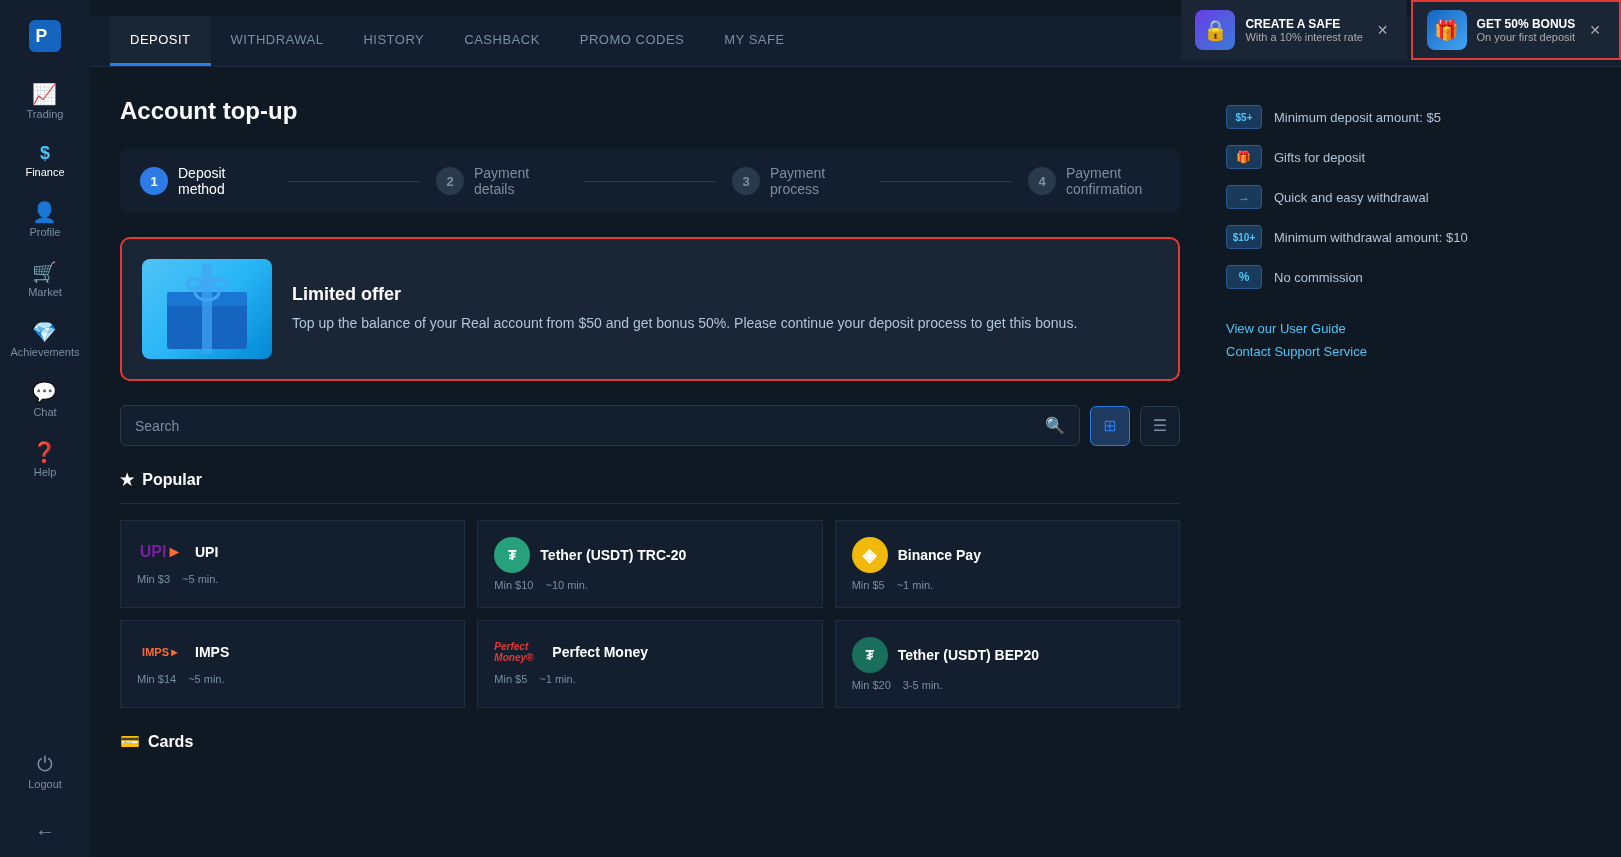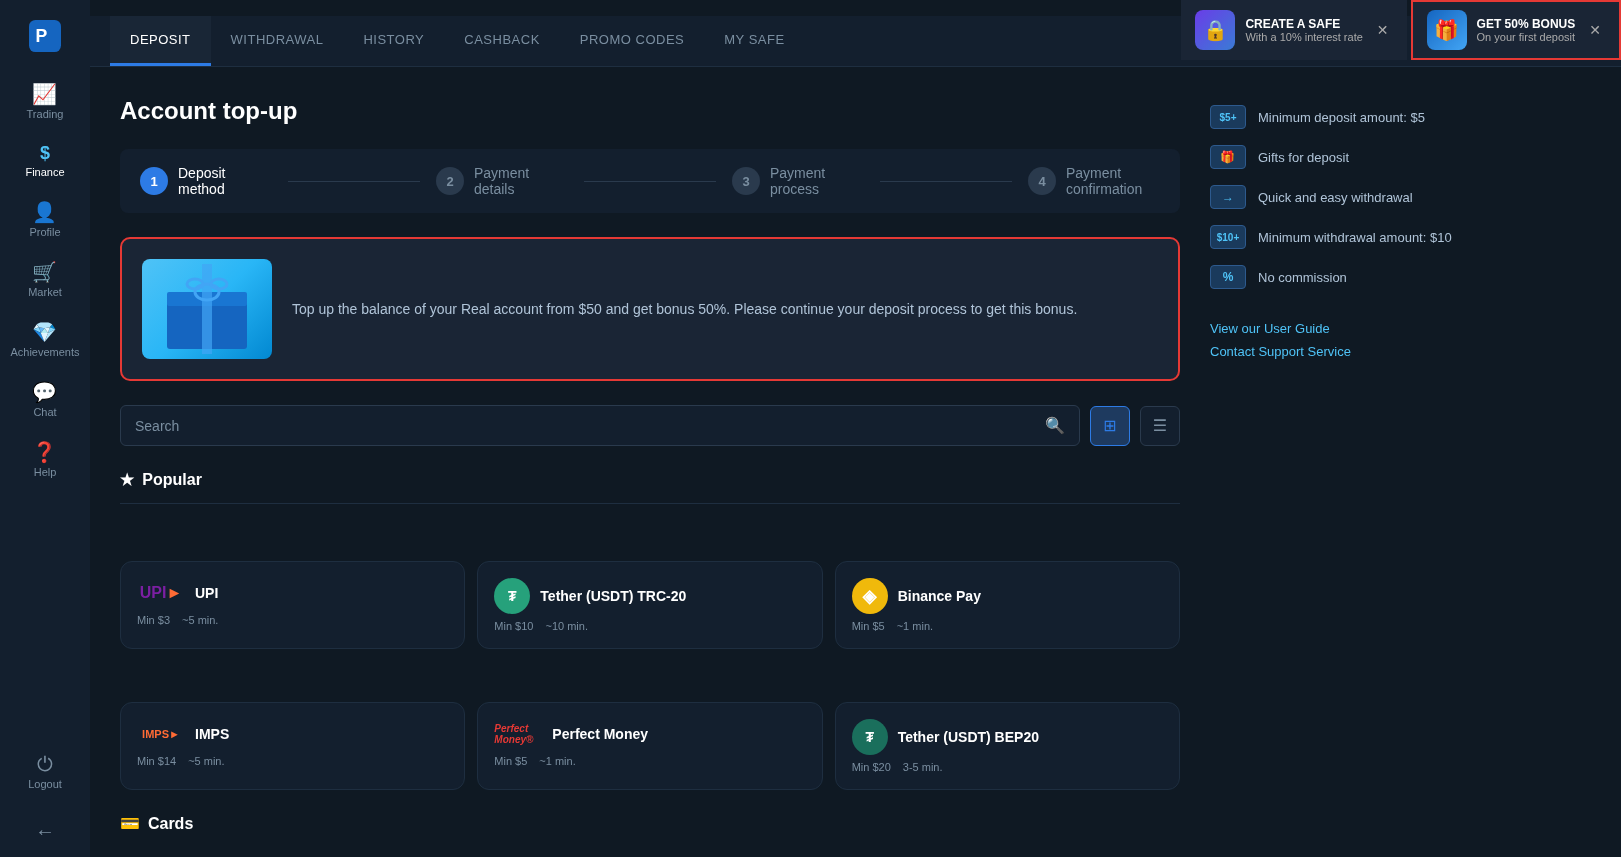--- a/index.html
+++ b/index.html
@@ -147,21 +147,21 @@
     }
     .tab.active {
       color: #fff;
       border-bottom: 3px solid #2d7be5;
       background: #192636;
     }
 
     
     .page-content {
       display: flex;
-      gap: 0;
+      gap: 16px;
       padding: 30px 20px 20px 30px;
     }
 
     .left-content {
       flex: 1;
       max-width: 1060px;
     }
 
     .page-title {
       font-size: 24px;
@@ -313,28 +313,27 @@
     }
     .methods-grid {
       display: grid;
       grid-template-columns: repeat(3, 1fr);
       gap: 12px;
       margin-bottom: 24px;
     }
     .method-card {
       background: #131f2e;
       border: 1px solid #1e2e40;
-      border-radius: 12px;
+      border-radius: 0;
       padding: 16px;
       cursor: pointer;
       display: flex;
       flex-direction: column;
       gap: 6px;
       transition: border-color 0.2s;
-      margin-top: 41px;
     }
     .method-header {
       display: flex;
       align-items: center;
       gap: 10px;
     }
     .method-logo {
       width: 48px;
       height: 30px;
       display: flex;
@@ -561,20 +560,21 @@
             <rect x="10" y="35" width="80" height="50" rx="3" fill="#1565c0"></rect>
             <rect x="10" y="28" width="80" height="14" rx="2" fill="#1976d2"></rect>
             <rect x="45" y="0" width="10" height="90" fill="#42a5f5" opacity="0.7"></rect>
             <rect x="10" y="28" width="80" height="14" fill="none"></rect>
             <ellipse cx="50" cy="28" rx="12" ry="8" fill="none" stroke="#42a5f5" stroke-width="3"></ellipse>
             <ellipse cx="38" cy="20" rx="8" ry="5" fill="none" stroke="#42a5f5" stroke-width="3"></ellipse>
             <ellipse cx="62" cy="20" rx="8" ry="5" fill="none" stroke="#42a5f5" stroke-width="3"></ellipse>
           </svg>
         </div>
         <div class="offer-text">
+          <h3>Limited offer</h3>
           <p>Top up the balance of your Real account from $50 and get bonus 50%. Please continue your deposit process to get this bonus.</p>
         </div>
       </div>
 
       <div class="search-bar">
         <div class="search-input-wrap">
           <input type="text" class="search-input" placeholder="Search" style="">
           <span style="color:#7a8ea0;font-size:16px;">🔍</span>
         </div>
         <div class="view-btn">⊞</div>

